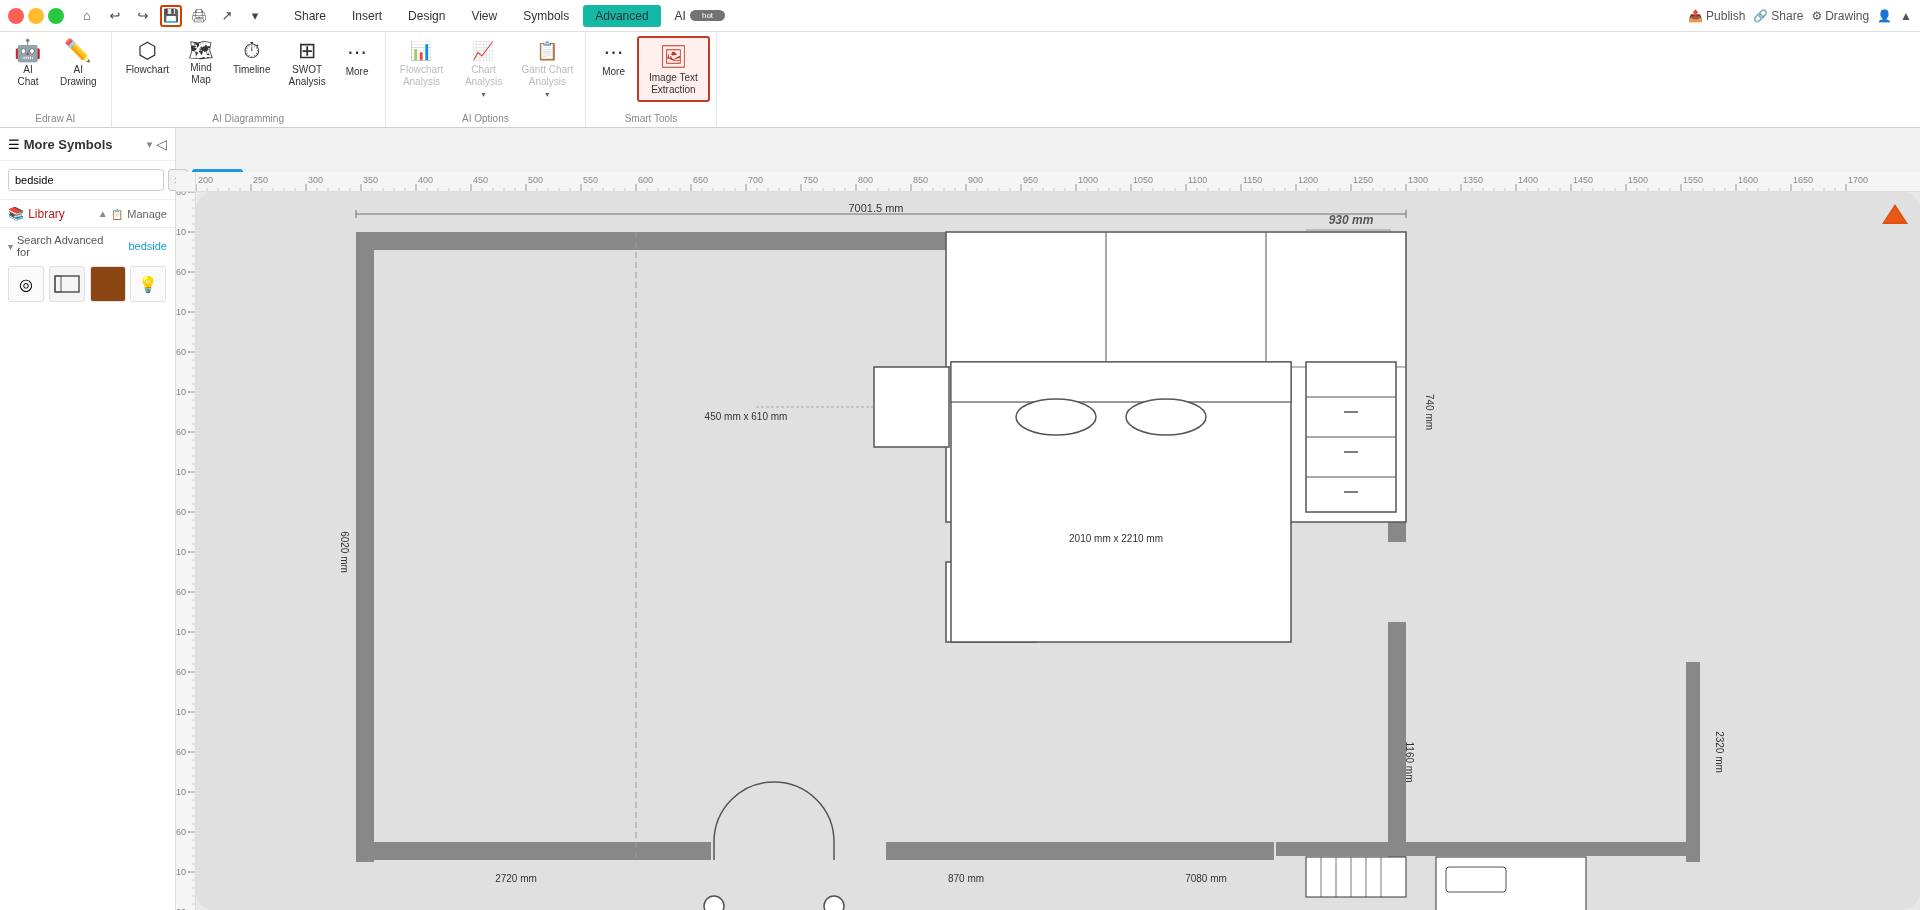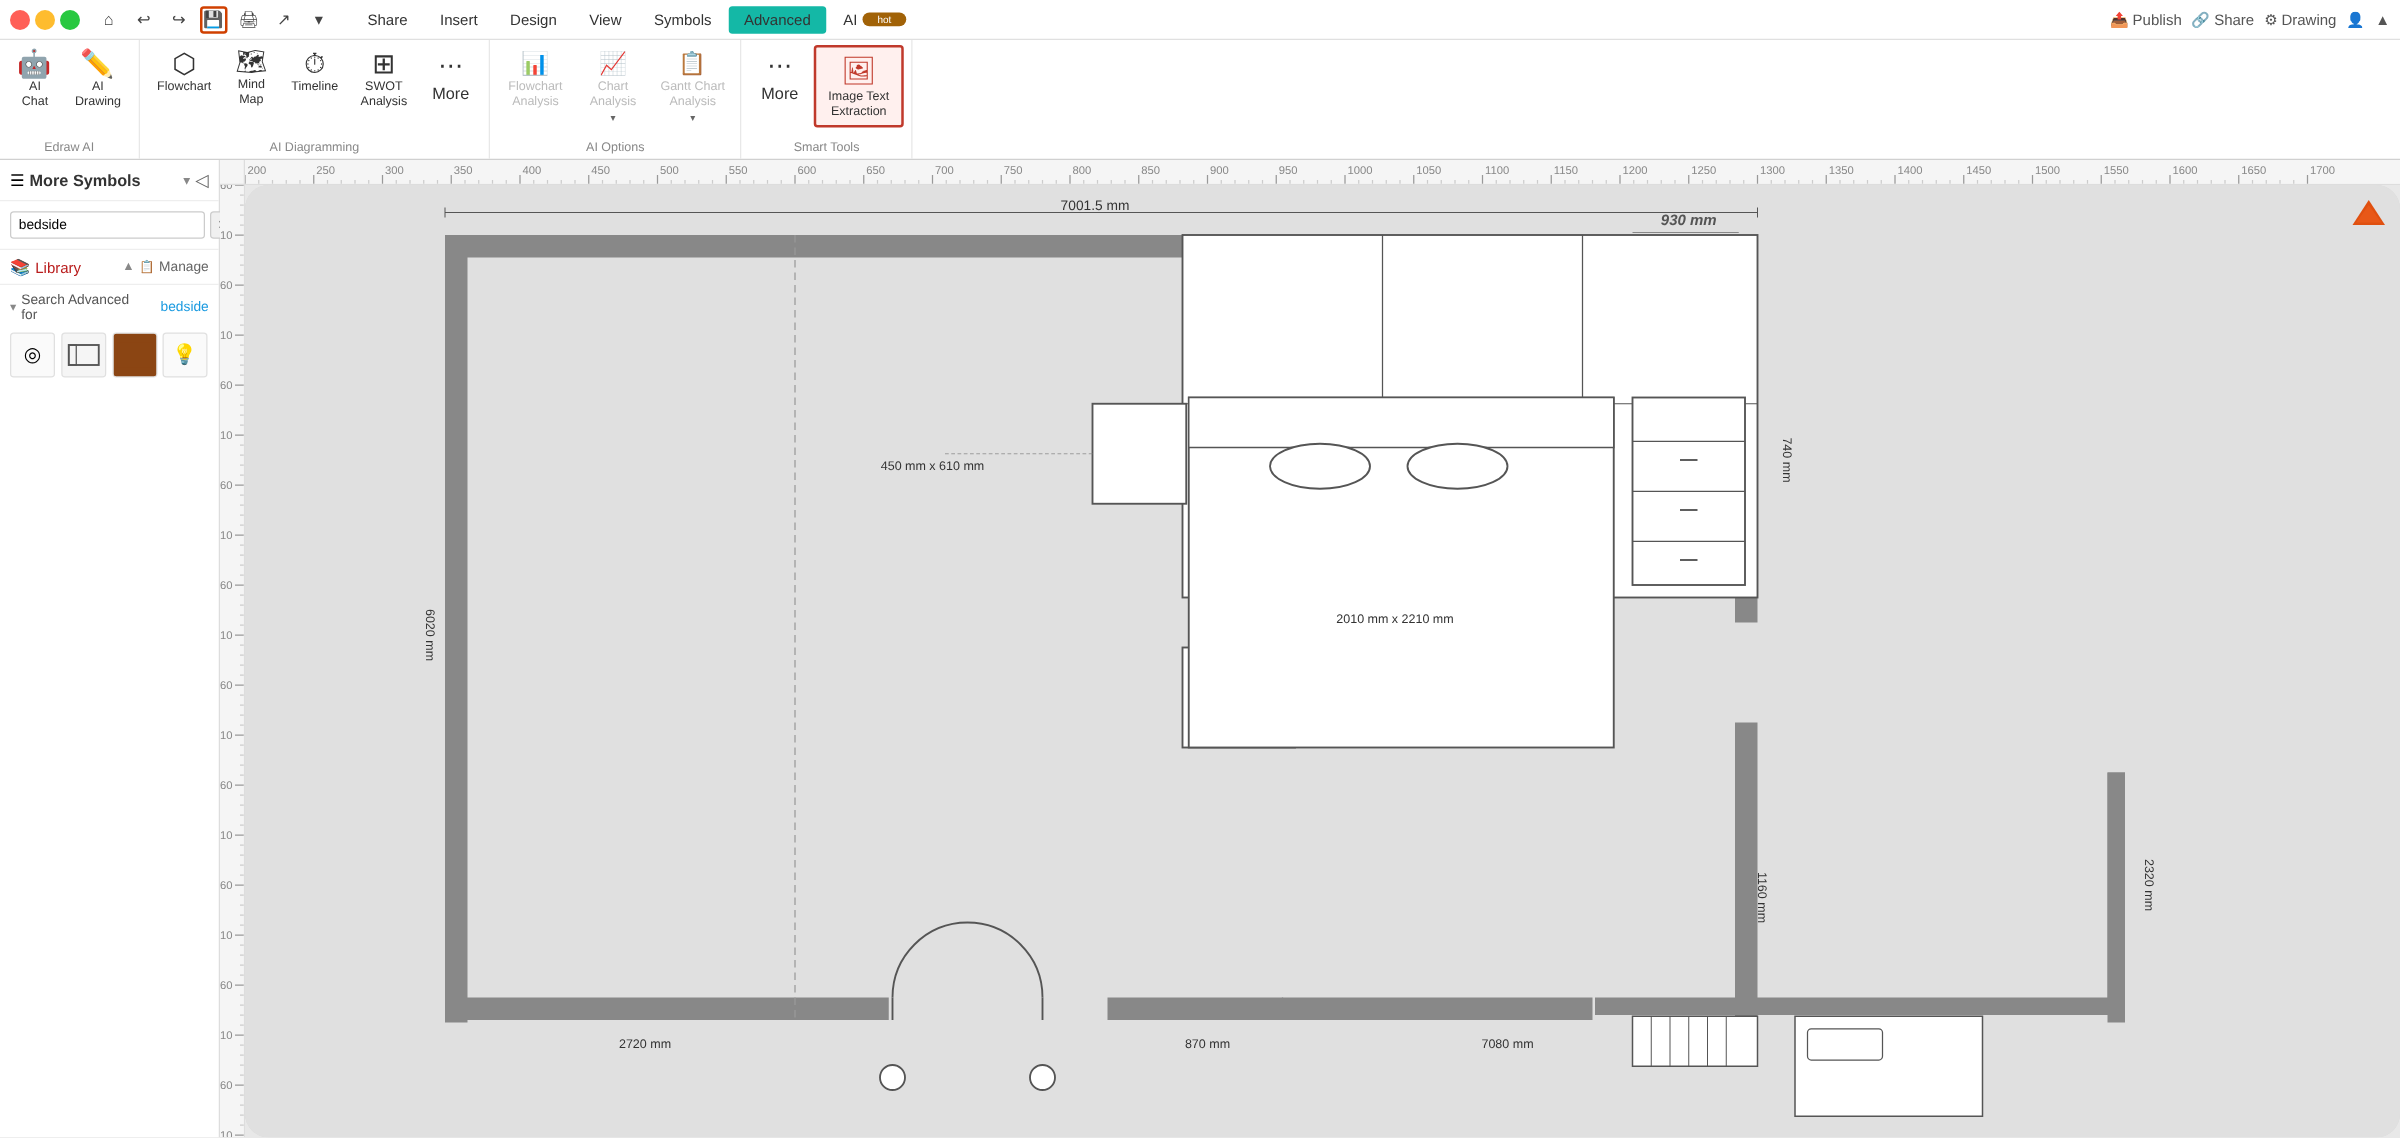--- a/index.html
+++ b/index.html
@@ -95,41 +95,41 @@
       flex-direction: column;
       align-items: center;
       justify-content: center;
       padding: 4px 10px;
       cursor: pointer;
       border-radius: 3px;
       color: #333;
       gap: 2px;
     }
     .ribbon-more-btn .icon { font-size: 20px; }
-    .ribbon-more-btn .label { font-size: 13px; text-align: center; }
+    .ribbon-more-btn .label { font-size: 10px; text-align: center; }
 
     
     .smart-tools-btn {
       display: flex;
       flex-direction: column;
       align-items: center;
       padding: 6px 10px 4px;
       cursor: pointer;
       border-radius: 3px;
       color: #333;
       gap: 2px;
       border: 2px solid #c0392b;
       background: #fff0ee;
     }
     .smart-tools-btn .icon { font-size: 22px; color: #c0392b; }
     .smart-tools-btn .label { font-size: 10px; text-align: center; line-height: 1.2; font-weight: 500; }
 
     
     .ai-badge {
-      background: #a16207;
+      background: #737373;
       color: white;
       font-size: 8px;
       border-radius: 6px;
       padding: 1px 12px;
       margin-left: 2px;
     }
 
     
     #main {
       display: flex;
@@ -228,20 +228,21 @@
     }
 
     
     #canvas-area {
       flex: 1;
       display: flex;
       flex-direction: column;
       overflow: hidden;
       background: #e8e8e8;
       position: relative;
+      margin-top: 44px;
     }
 
     #ruler-area {
       display: flex;
       height: 20px;
     }
     #ruler-corner {
       width: 20px;
       height: 20px;
       background: #f5f5f5;

